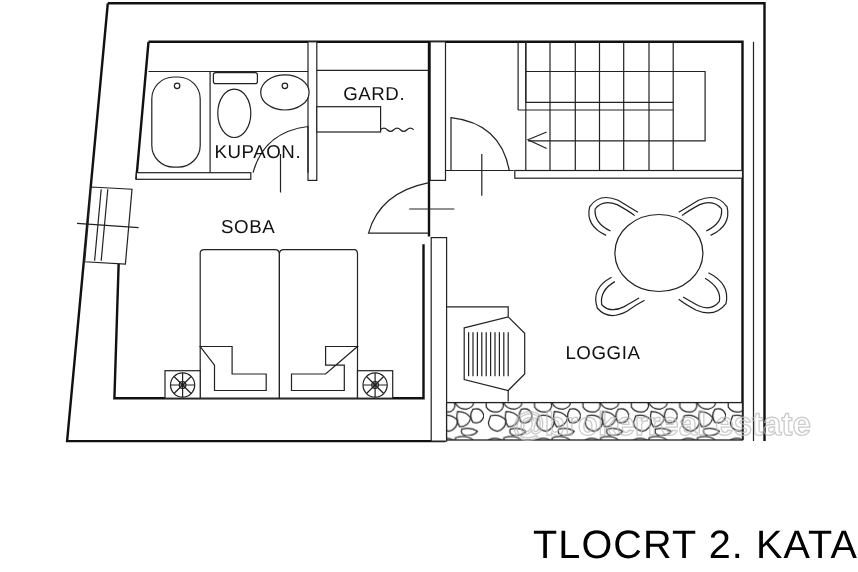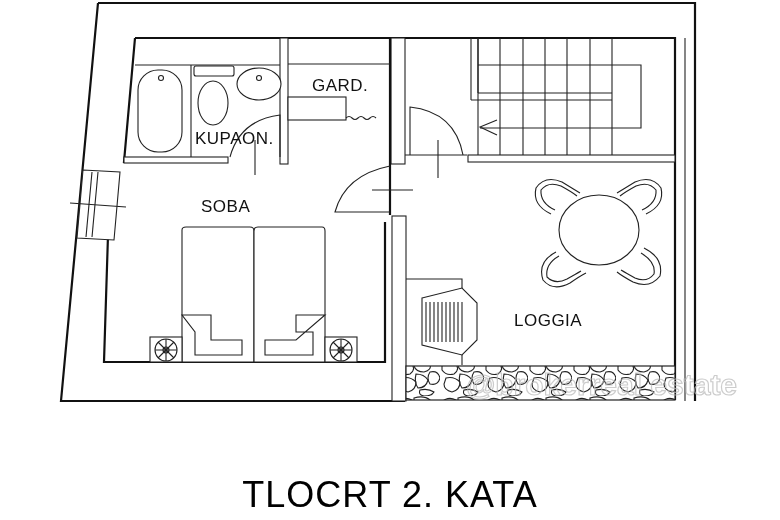--- a/index.html
+++ b/index.html
@@ -2,21 +2,21 @@
 <html><head>
 <meta charset="utf-8">
 <style>
   html, body { margin: 0; padding: 0; background: #ffffff; }
   body { width: 780px; height: 520px; overflow: hidden; position: relative; font-family: "Liberation Sans", sans-serif; }
   #plan { position: absolute; left: 0; top: 0; width: 780px; height: 520px; }
   .wall { fill: none; stroke: #111; stroke-width: 2.2; }
   .thin { fill: none; stroke: #222; stroke-width: 1.1; }
   .fix  { fill: #fff; stroke: #222; stroke-width: 1.1; }
   .room-label { font-family: "Liberation Sans", sans-serif; font-size: 17px; fill: #111; letter-spacing: 0.5px; }
-  .title { position: absolute; left: 0; width: 780px; top: 474px; text-align: center; font-family: "Liberation Sans", sans-serif; font-size: 36px; color: #000; letter-spacing: 1px; }
+  .title { position: absolute; left: 0; width: 780px; top: 474px; text-align: right; font-family: "Liberation Sans", sans-serif; font-size: 36px; color: #000; letter-spacing: 1px; }
   .wm { font-family: "Liberation Sans", sans-serif; font-size: 30px; font-weight: bold; fill: none; stroke: #bbb; stroke-width: 1.2; opacity: 0.75; }
 </style>
 </head>
 <body>
 
 <svg id="plan" viewBox="0 0 780 520" xmlns="http://www.w3.org/2000/svg">
   <defs>
     <pattern id="stones" width="44" height="36" patternUnits="userSpaceOnUse">
       <rect width="44" height="36" fill="#fff"></rect>
       <path d="M2 6 Q8 0 16 4 Q20 10 14 14 Q6 16 2 10 Z" class="thin"></path>

